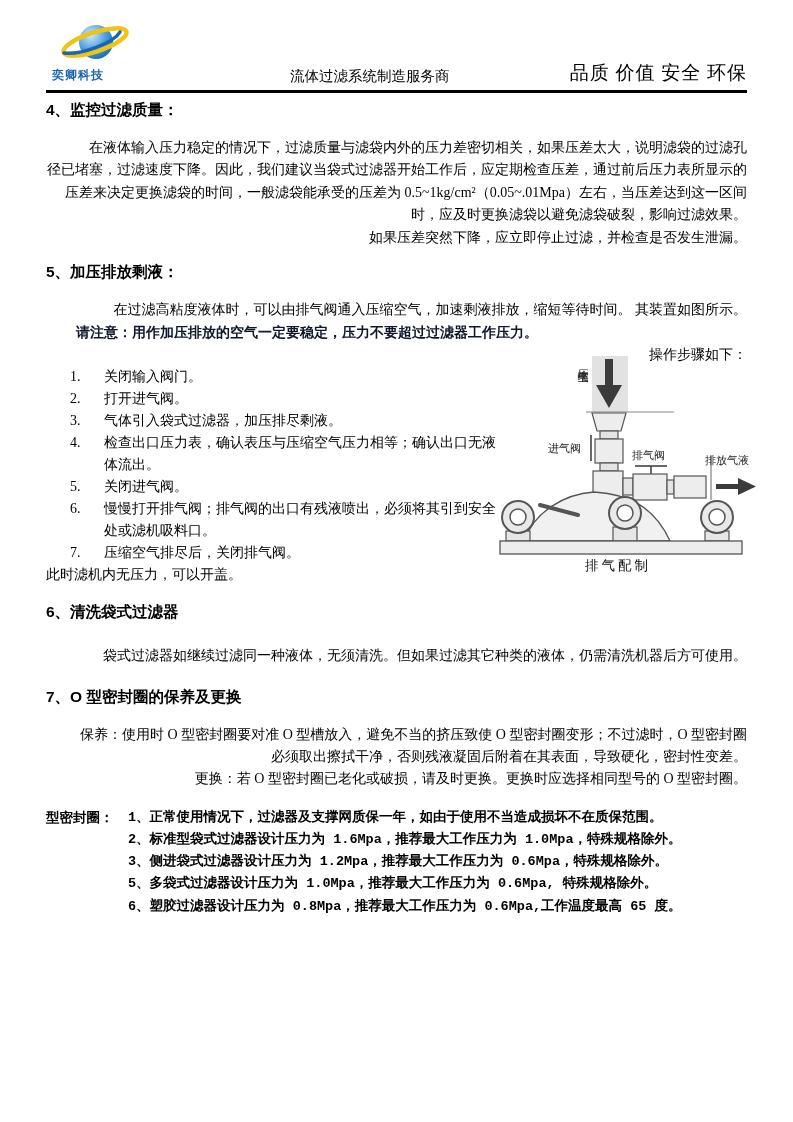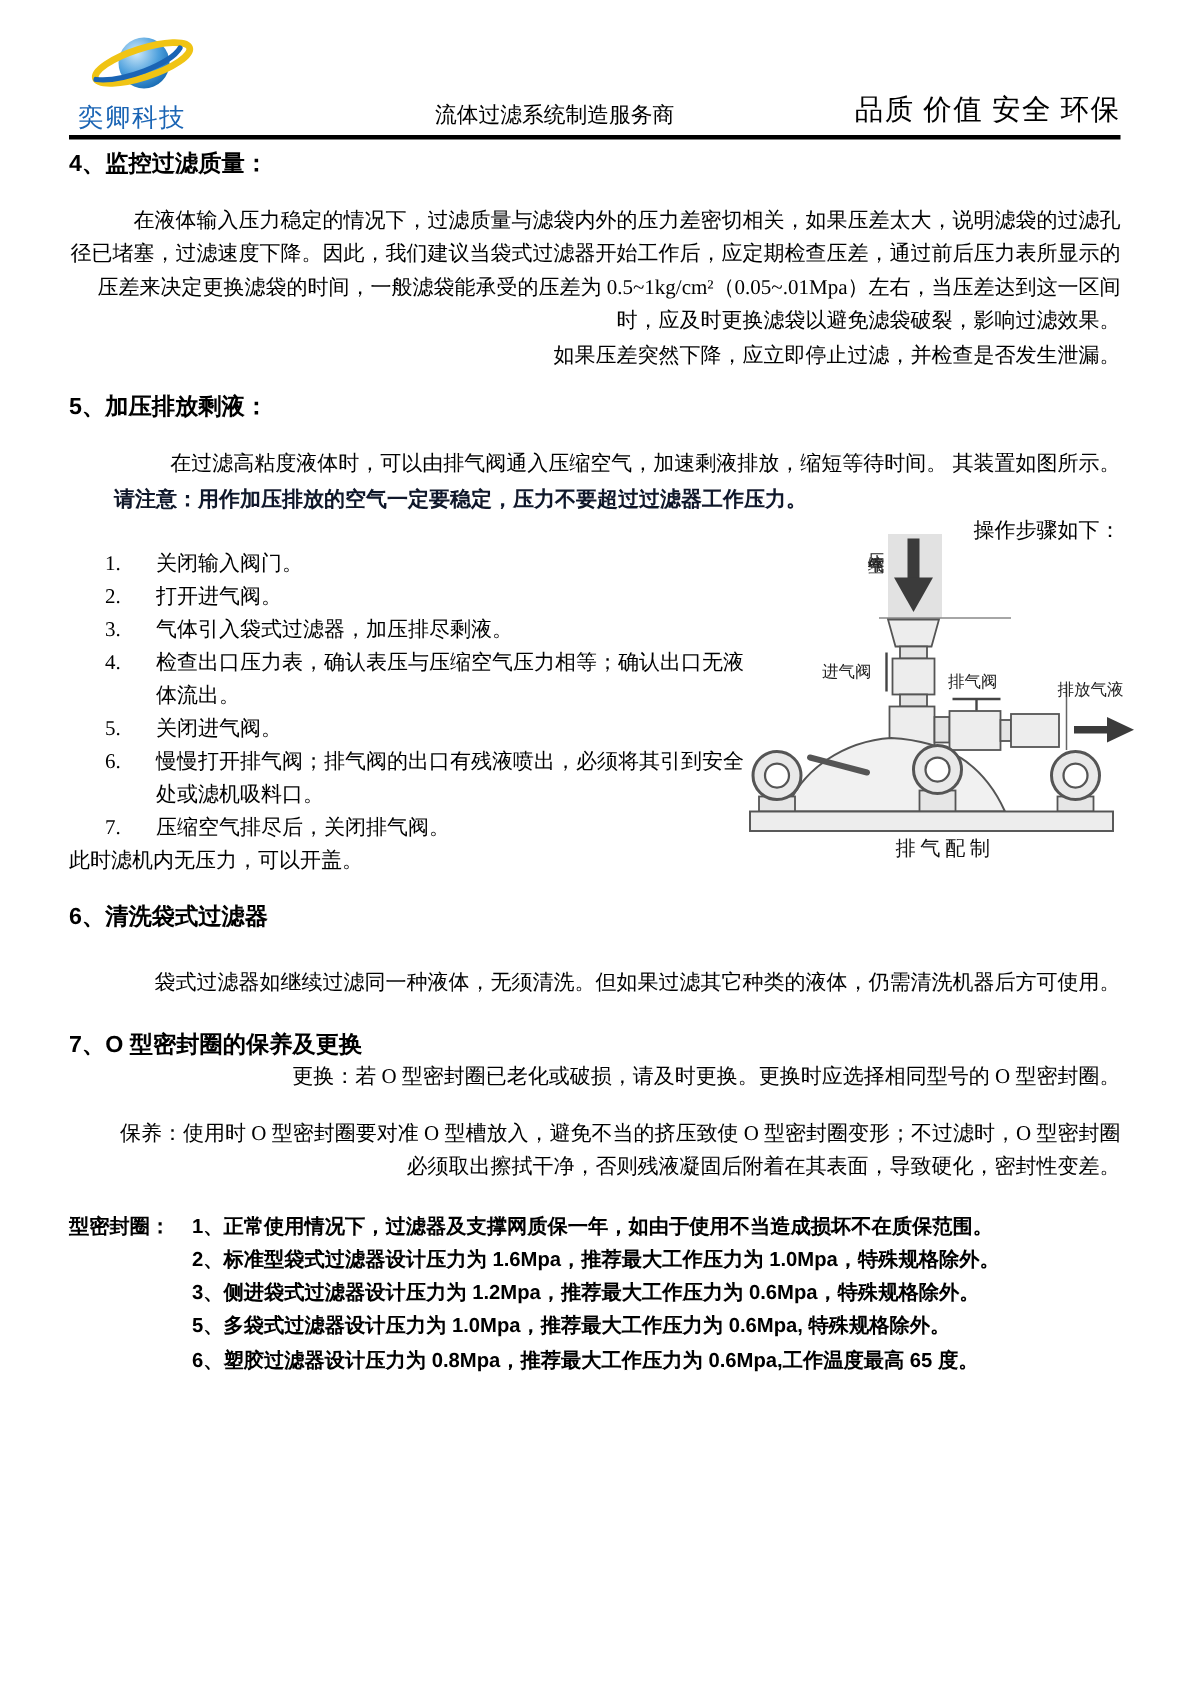--- a/index.html
+++ b/index.html
@@ -13,21 +13,21 @@
 
   
   .header { padding:24px 46px 0 46px; }
   .header-inner {
     display:flex; align-items:flex-end; border-bottom:3px solid #000;
     padding-bottom:2px; height:69px;
   }
   .logo-block { width:244px; position:relative; height:69px; }
   .logo-svg { position:absolute; left:2px; top:-2px; }
   .logo-text {
-    position:absolute; left:6px; top:48px; font-size:17px; font-weight:normal;
+    position:absolute; left:6px; top:48px; font-size:12px; font-weight:bold;
     color:#1a64b4; font-family:"Liberation Sans","DejaVu Sans",sans-serif;
     letter-spacing:1px;
   }
   .header-title { font-size:14.5px; padding-bottom:2px; }
   .header-slogan { margin-left:auto; font-size:19px; padding-bottom:2px; letter-spacing:1px; }
 
   
   h2.sec {
     font-family:"Liberation Sans","DejaVu Sans",sans-serif;
     font-size:15.5px; font-weight:bold; margin-top:14px; line-height:22px;
@@ -48,31 +48,31 @@
   .outro { font-size:14px; line-height:22px; }
 
   
   .diagram { position:absolute; left:492px; top:356px; width:292px; height:224px; }
   .dlabel {
     position:absolute; font-size:11px; color:#222; line-height:13px;
     white-space:nowrap;
   }
   .dlabel-vert { writing-mode:vertical-rl; text-orientation:upright; letter-spacing:1px; }
   .dcaption {
-    position:absolute; left:12px; top:201px; width:252px; text-align:center;
+    position:absolute; left:0; top:201px; width:252px; text-align:center;
     font-size:13.5px; letter-spacing:3px; color:#111;
   }
 
   
   .declaration {
     display:flex; margin-top:16px; font-weight:bold; font-size:13.5px;
     line-height:22.2px; font-family:"Liberation Sans","DejaVu Sans",sans-serif;
   }
   .decl-label { width:82px; flex:none; }
-  .decl-items { flex:1; }
+  .decl-items { flex:1;font-family:Liberation Mono, monospace; }
 
   
   .footer {
     position:absolute; left:46px; right:46px; top:1034px;
     border-top:3px solid #000; padding-top:6px;
     display:flex; align-items:baseline; font-size:13px;
   }
   .f-company { }
   .f-link { margin-left:18px; color:#0000dd; font-weight:bold; text-decoration:underline; cursor:pointer; }
   .f-page { margin:0 auto; padding-left:28px; }
@@ -146,22 +146,22 @@
         <span class="num">7.</span>
         <span class="txt">压缩空气排尽后，关闭排气阀。</span>
       </div>
     </div>
     <p class="outro">此时滤机内无压力，可以开盖。</p>
 
     <h2 class="sec" style="margin-top:15px;">6、清洗袋式过滤器</h2>
     <p class="body indent" style="margin-top:22px;">袋式过滤器如继续过滤同一种液体，无须清洗。但如果过滤其它种类的液体，仍需清洗机器后方可使用。</p>
 
     <h2 class="sec" style="margin-top:18px;">7、O 型密封圈的保养及更换</h2>
+    <p class="body indent" style="margin-top:16px;">保养：使用时 O 型密封圈要对准 O 型槽放入，避免不当的挤压致使 O 型密封圈变形；不过滤时，O 型密封圈必须取出擦拭干净，否则残液凝固后附着在其表面，导致硬化，密封性变差。</p>
     <p class="body indent">更换：若 O 型密封圈已老化或破损，请及时更换。更换时应选择相同型号的 O 型密封圈。</p>
-    <p class="body indent" style="margin-top:16px;">保养：使用时 O 型密封圈要对准 O 型槽放入，避免不当的挤压致使 O 型密封圈变形；不过滤时，O 型密封圈必须取出擦拭干净，否则残液凝固后附着在其表面，导致硬化，密封性变差。</p>
 
     <div class="declaration">
       <div class="decl-label">型密封圈：</div>
       <div class="decl-items">
         <div>1、正常使用情况下，过滤器及支撑网质保一年，如由于使用不当造成损坏不在质保范围。</div>
         <div>2、标准型袋式过滤器设计压力为 1.6Mpa，推荐最大工作压力为 1.0Mpa，特殊规格除外。</div>
         <div>3、侧进袋式过滤器设计压力为 1.2Mpa，推荐最大工作压力为 0.6Mpa，特殊规格除外。</div>
         <div>5、多袋式过滤器设计压力为 1.0Mpa，推荐最大工作压力为 0.6Mpa, 特殊规格除外。</div>
         <div>6、塑胶过滤器设计压力为 0.8Mpa，推荐最大工作压力为 0.6Mpa,工作温度最高 65 度。</div>
       </div>

